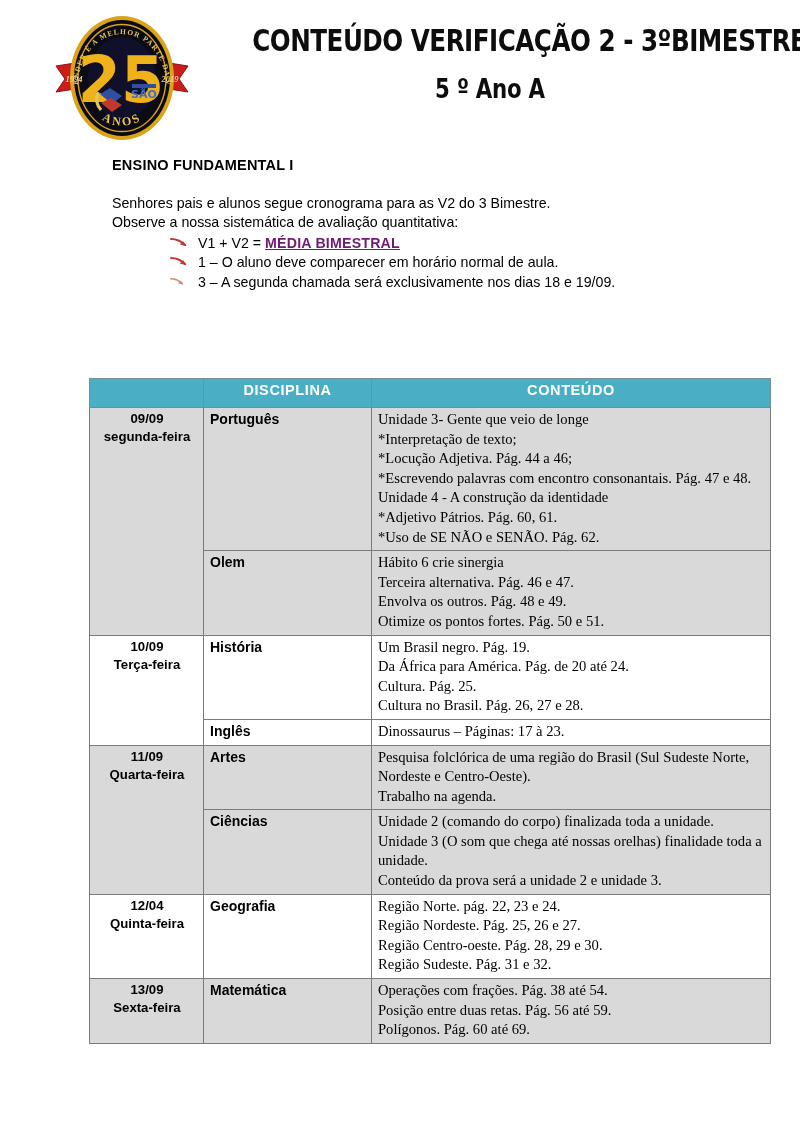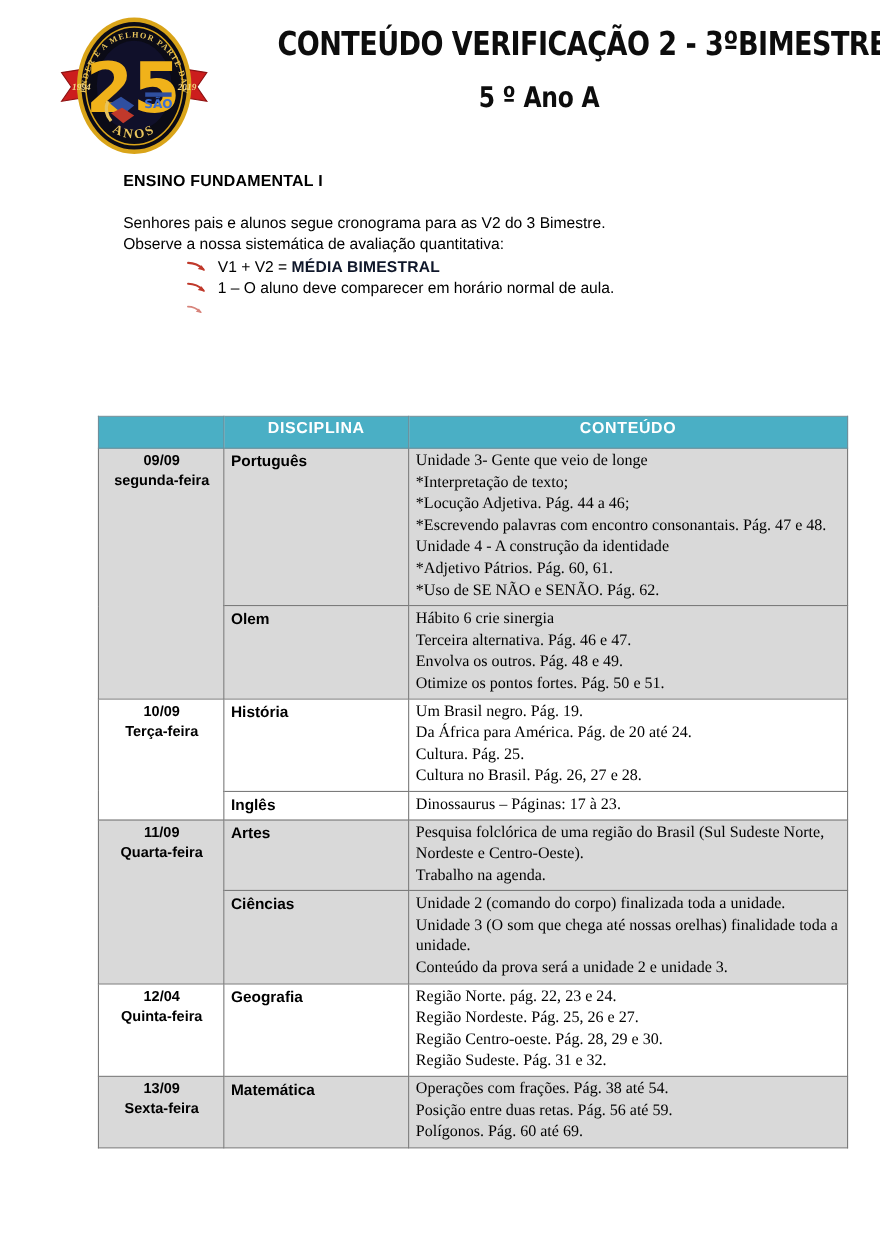--- a/index.html
+++ b/index.html
@@ -217,29 +217,29 @@
 
 <div class="intro">
   <div class="section-label">ENSINO FUNDAMENTAL I</div>
   <p class="para nowrap">Senhores pais e alunos segue cronograma para as V2 do 3 Bimestre.</p>
   <p class="para nowrap">Observe a nossa sistemática de avaliação quantitativa:</p>
 
   <ul class="bullets" id="bullet-list">
       <li><span class="arrow"><svg viewBox="0 0 20 16" width="20" height="16" aria-hidden="true">
             <path d="M1 4 C 6 4, 11 6, 15 10" stroke="#c0392b" stroke-width="1.9" fill="none" stroke-linecap="round"></path>
             <path d="M16.5 11.2 L 9.8 9.6 L 13.2 6.2 Z" fill="#c0392b"></path>
-          </svg></span><span>V1 + V2 = <span class="accent-blue" style="color: #0f172a;">MÉDIA BIMESTRAL</span></span></li>
+          </svg></span><span>V1 + V2 = <span class="accent-blue" style="color: #701a75; text-decoration: underline;">MÉDIA BIMESTRAL</span></span></li>
       <li><span class="arrow"><svg viewBox="0 0 20 16" width="20" height="16" aria-hidden="true">
             <path d="M1 4 C 6 4, 11 6, 15 10" stroke="#c0392b" stroke-width="1.9" fill="none" stroke-linecap="round"></path>
             <path d="M16.5 11.2 L 9.8 9.6 L 13.2 6.2 Z" fill="#c0392b"></path>
           </svg></span><span>1 – O aluno deve comparecer em horário normal de aula.</span></li>
       <li class="faded"><span class="arrow"><svg viewBox="0 0 20 16" width="20" height="16" aria-hidden="true">
             <path d="M1 4 C 6 4, 11 6, 15 10" stroke="#c0392b" stroke-width="1.9" fill="none" stroke-linecap="round"></path>
             <path d="M16.5 11.2 L 9.8 9.6 L 13.2 6.2 Z" fill="#c0392b"></path>
-          </svg></span></li>
+          </svg></span><span>3 – A segunda chamada será exclusivamente nos dias 18 e 19/09.</span></li>
     </ul>
 </div>
 
 <div class="sched-wrap">
   <table class="sched">
     <colgroup>
       <col class="c-date">
         <col class="c-disc">
         <col class="c-cont">
     </colgroup>

